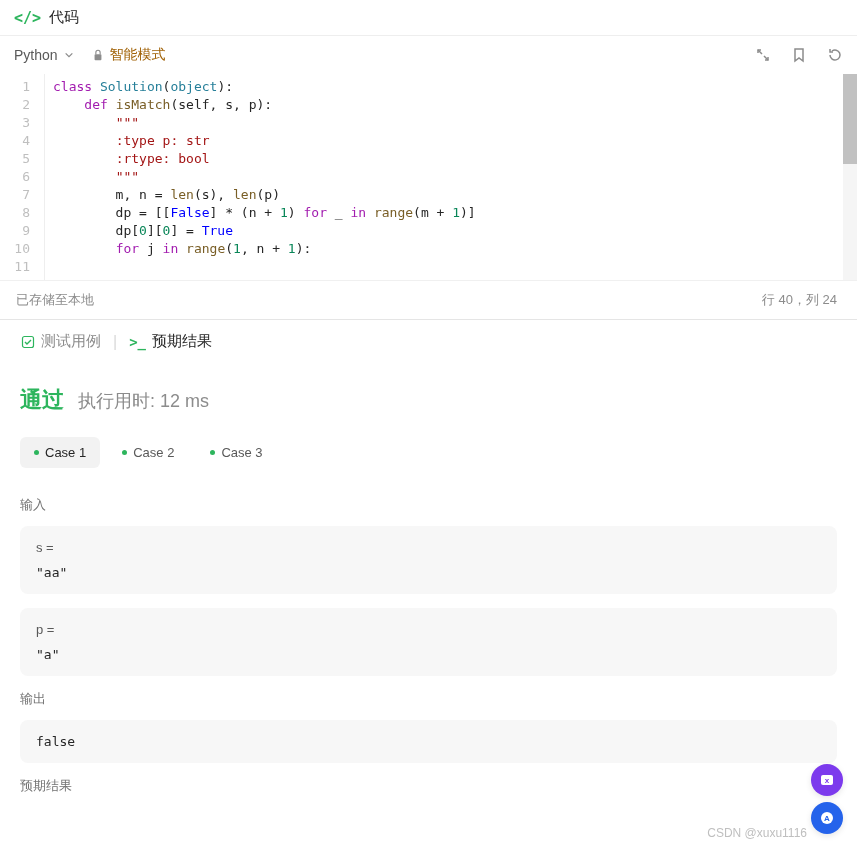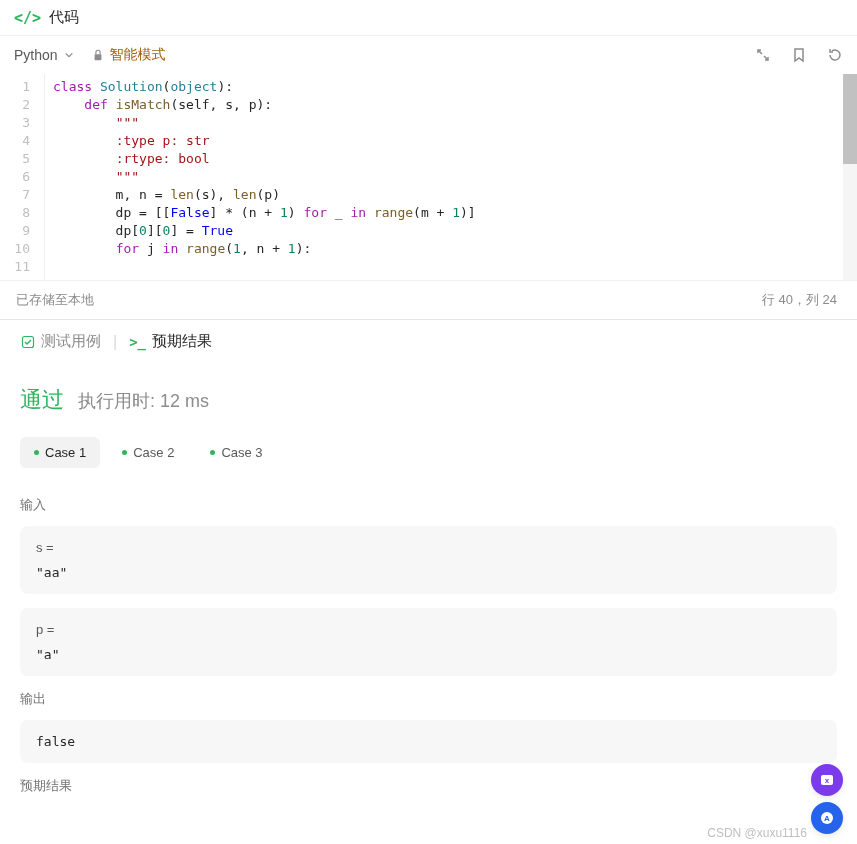--- a/index.html
+++ b/index.html
@@ -42,21 +42,21 @@
     .tab-sep { color: #d9d9d9; margin: 0 8px; }
     .check-icon { width: 14px; height: 14px; }
     .terminal-icon { color: #2db55d; font-family: monospace; font-weight: bold; font-size: 14px; }
     
     .panel-body { padding: 4px 20px 20px 20px; height: 470px; overflow-y: auto; position: relative; }
     .panel-body::-webkit-scrollbar { width: 12px; }
     .panel-body::-webkit-scrollbar-track { background: #f5f5f5; }
     .panel-body::-webkit-scrollbar-thumb { background: #c1c1c1; border-radius: 6px; }
     
     .status-row { display: flex; align-items: baseline; gap: 14px; margin: 18px 0 22px 0; }
-    .pass-text { color: #2db55d; font-size: 22px; font-weight: 400; }
+    .pass-text { color: #2db55d; font-size: 22px; font-weight: 700; }
     .runtime-text { color: #8c8c8c; font-size: 18px; }
     
     .case-tabs { display: flex; gap: 8px; margin-bottom: 28px; }
     .case-tab { display: flex; align-items: center; gap: 6px; padding: 8px 14px; border-radius: 6px; font-size: 13px; cursor: pointer; }
     .case-tab.active { background: #f2f2f2; font-weight: 500; }
     .case-tab .dot { width: 5px; height: 5px; border-radius: 50%; background: #2db55d; }
     .case-tab.inactive { color: #595959; }
     
     .section-label { color: #737373; font-size: 13px; margin-bottom: 12px; }
     .value-box { background: #f7f7f7; border-radius: 8px; padding: 14px 16px; margin-bottom: 14px; font-family: Consolas, Monaco, monospace; font-size: 13px; }

